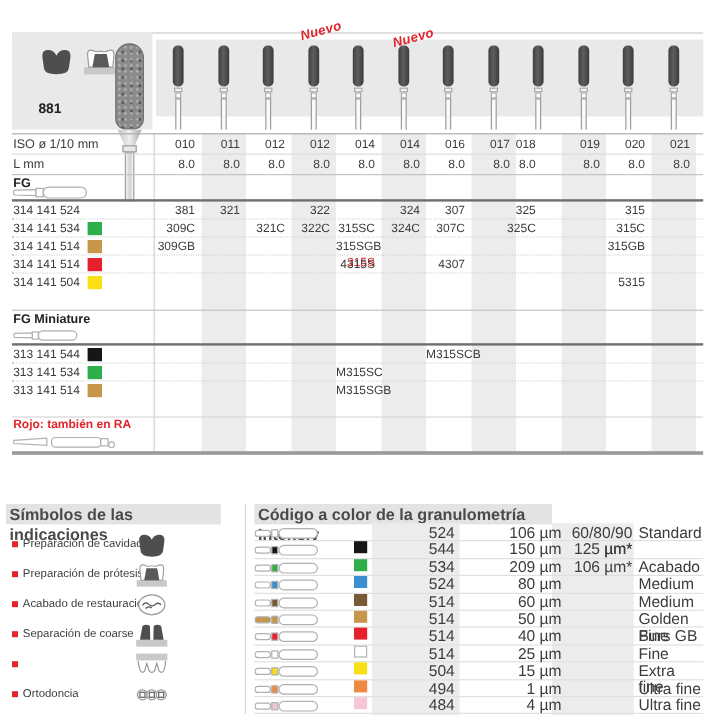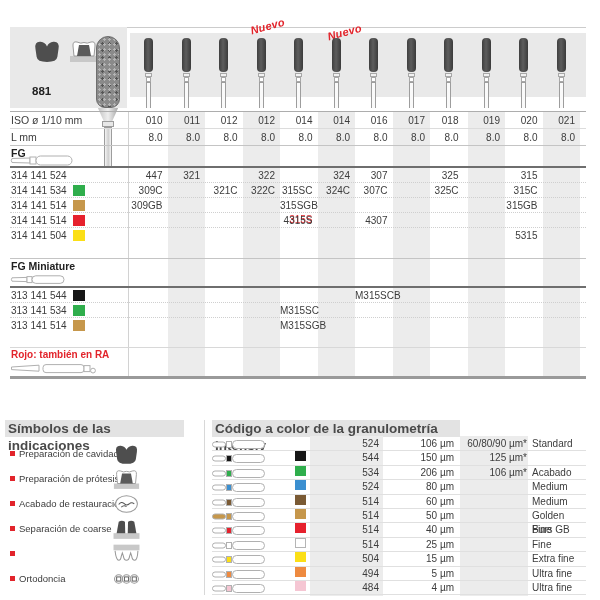--- a/index.html
+++ b/index.html
@@ -39,45 +39,45 @@
          padding-right:5px;text-align:right;font-size:10px;color:#3c3c3c;}
   
   .block{position:absolute;left:10px;width:576px;}
   .trow{position:relative;height:15px;border-bottom:1px dotted #cfcfcf;box-sizing:border-box;}
   .trow:last-child{border-bottom:none;}
   .rowcode{position:absolute;left:1px;top:0;font-size:10px;line-height:15px;color:#3c3c3c;}
   .rowchip{position:absolute;left:63px;top:2px;width:12px;height:11px;}
   .cell{position:absolute;top:0;height:15px;line-height:15px;width:37.5px;box-sizing:border-box;
         padding-right:5px;text-align:right;font-size:10px;color:#3c3c3c;white-space:nowrap;}
   .c1{left:120px}.c2{left:157.5px}.c3{left:195px}.c4{left:232.5px}.c5{left:270px}.c6{left:307.5px}
-  .c7{left:345px}.c8{left:382.5px}.c9{left:416px}.c10{left:457.5px}.c11{left:495px}.c12{left:532.5px}
+  .c7{left:345px}.c8{left:382.5px}.c9{left:404px}.c10{left:457.5px}.c11{left:495px}.c12{left:532.5px}
   .red{color:#e2242b;margin-top:44px;}
   .seclabel{position:absolute;left:11px;font-size:10.5px;font-weight:bold;color:#222;}
   .thinline{position:absolute;left:10px;width:576px;height:0;border-top:1px solid #c4c4c4;}
   .thick{position:absolute;left:10px;width:576px;height:3px;background:#9a9a9a;}
   .rojo{position:absolute;left:11px;top:349px;font-size:10px;font-weight:bold;color:#e2242b;}
   
   .chip-black{background:#161616}.chip-green{background:#2fae4c}.chip-gold{background:#c6974b}
   .chip-red{background:#e6212d}.chip-yellow{background:#fbdf16}.chip-blue{background:#3b8fd0}
   .chip-brown{background:#7a5a34}.chip-white{background:#fff;border:1px solid #b5b5b5;box-sizing:border-box}
   .chip-orange{background:#ee8a40}.chip-pink{background:#f5c6d3}
   
   .ptitle{position:absolute;height:17px;background:#e3e3e3;font-size:13.5px;font-weight:bold;color:#4a4a4a;
           line-height:17px;padding-left:3px;box-sizing:border-box;}
   .panel-div{position:absolute;left:204px;top:420px;width:0;height:175px;border-left:1px solid #d8d8d8;}
   .sitem{position:absolute;left:8px;width:196px;height:25px;}
   .sbullet{position:absolute;left:2px;top:10px;width:5px;height:5px;background:#e2242b;}
   .sitem .slabel{position:absolute;left:11px;top:0;font-size:9.5px;line-height:25px;color:#3c3c3c;}
   .sicon{position:absolute;left:105px;top:1px;}
   .gcol{position:absolute;top:436px;height:160px;background:#ececec;}
   .grow{position:absolute;left:212px;width:374px;height:14.4px;border-bottom:1px solid #e0e0e0;box-sizing:border-box;}
-  .grow span{position:absolute;top:0;font-size:10px;line-height:14px;color:#3c3c3c;}
+  .grow span{position:absolute;top:0;font-size:13px;line-height:14px;color:#3c3c3c;}
   .gchip{position:absolute;left:83px;top:2px;width:11px;height:10px;}
   .gcode{left:98px;width:75px;text-align:right;padding-right:6px;box-sizing:border-box;}
-  .ggrain{left:171px;width:75px;text-align:right;padding-right:4px;box-sizing:border-box;}
+  .ggrain{left:185px;width:75px;text-align:right;padding-right:4px;box-sizing:border-box;}
   .gextra{left:248px;width:70px;text-align:right;padding-right:3px;box-sizing:border-box;}
   .gname{left:320px;}
   .gicon{position:absolute;left:0;top:2px;}
   
   .oline{stroke:#b0b0b0;fill:#fff;}
   .gi .band{fill:#fff;stroke:#b0b0b0;}
   .gi-black .band{fill:#161616}.gi-green .band{fill:#2fae4c}.gi-blue .band{fill:#3b8fd0}
   .gi-brown .band{fill:#7a5a34}.gi-gold .band{fill:#c6974b}.gi-gold .tip{fill:#c6974b}
   .gi-red .band{fill:#e6212d}.gi-yellow .band{fill:#fbdf16}.gi-orange .band{fill:#ee8a40}
   .gi-pink .band{fill:#f5c6d3}.gi-white .band{fill:#fff}
@@ -226,21 +226,21 @@
   <div class="seclabel" style="top:147px">FG</div>
   <svg class="abs" style="left:10px;top:154px" width="64" height="13" viewBox="0 0 64 13">
     <path class="oline" d="M2 4.5 Q0.5 6.5 2 8.5 L20 9 L20 4 Z"></path>
     <rect class="oline" x="20" y="3" width="6" height="7"></rect>
     <rect class="oline" x="26" y="2" width="36" height="9" rx="4.5"></rect>
   </svg>
 
   <div class="block" style="top:166px;border-top:2px solid #6e6e6e">
     <div class="trow">
       <span class="rowcode">314 141 524</span>
-      <span class="cell c1">447</span>
+      <span class="cell c1">381</span>
       <span class="cell c2">321</span>
       <span class="cell c4">322</span>
       <span class="cell c5 red">315S</span>
       <span class="cell c6">324</span>
       <span class="cell c7">307</span>
       <span class="cell c9">325</span>
       <span class="cell c11">315</span>
     </div>
     <div class="trow">
       <span class="rowcode">314 141 534</span>
@@ -398,21 +398,21 @@
     <span class="gextra">125 µm*</span>
   </div>
   <div class="grow" style="top:465.8px">
     <svg class="gicon gi gi-green" width="54" height="11" viewBox="0 0 54 11">
         <rect class="oline tip" x="0.5" y="3" width="13" height="5" rx="2.5"></rect>
         <rect class="band" x="14.5" y="2.5" width="5" height="6"></rect>
         <rect class="oline" x="20.5" y="1.5" width="32" height="8" rx="4"></rect>
       </svg>
     <span class="gchip chip-green"></span>
     <span class="gcode">534</span>
-    <span class="ggrain">206 µm</span>
+    <span class="ggrain">209 µm</span>
     <span class="gextra">106 µm*</span>
     <span class="gname">Acabado</span>
   </div>
   <div class="grow" style="top:480.2px">
     <svg class="gicon gi gi-blue" width="54" height="11" viewBox="0 0 54 11">
         <rect class="oline tip" x="0.5" y="3" width="13" height="5" rx="2.5"></rect>
         <rect class="band" x="14.5" y="2.5" width="5" height="6"></rect>
         <rect class="oline" x="20.5" y="1.5" width="32" height="8" rx="4"></rect>
       </svg>
     <span class="gchip chip-blue"></span>
@@ -476,21 +476,21 @@
     <span class="gname">Extra fine</span>
   </div>
   <div class="grow" style="top:566.6px">
     <svg class="gicon gi gi-orange" width="54" height="11" viewBox="0 0 54 11">
         <rect class="oline tip" x="0.5" y="3" width="13" height="5" rx="2.5"></rect>
         <rect class="band" x="14.5" y="2.5" width="5" height="6"></rect>
         <rect class="oline" x="20.5" y="1.5" width="32" height="8" rx="4"></rect>
       </svg>
     <span class="gchip chip-orange"></span>
     <span class="gcode">494</span>
-    <span class="ggrain">5 µm</span>
+    <span class="ggrain">1 µm</span>
     <span class="gname">Ultra fine</span>
   </div>
   <div class="grow" style="top:581px">
     <svg class="gicon gi gi-pink" width="54" height="11" viewBox="0 0 54 11">
         <rect class="oline tip" x="0.5" y="3" width="13" height="5" rx="2.5"></rect>
         <rect class="band" x="14.5" y="2.5" width="5" height="6"></rect>
         <rect class="oline" x="20.5" y="1.5" width="32" height="8" rx="4"></rect>
       </svg>
     <span class="gchip chip-pink"></span>
     <span class="gcode">484</span>

